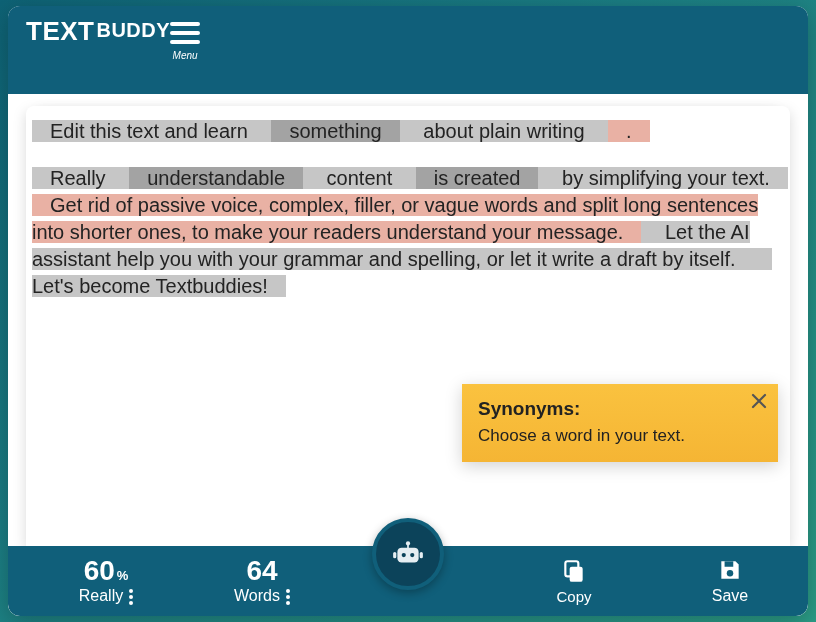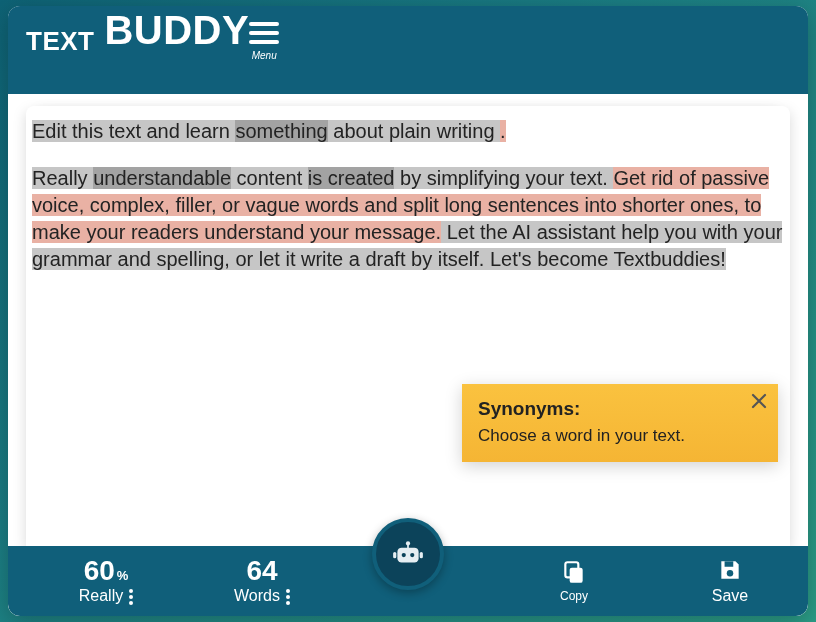--- a/index.html
+++ b/index.html
@@ -13,36 +13,36 @@
     box-shadow:0 6px 24px rgba(0,0,0,.25);
     display:flex;flex-direction:column;background:#fff;
   }
   .header{
     background:#105f7a;height:76px;flex:0 0 76px;
     display:flex;align-items:flex-start;justify-content:flex-start;
     padding:12px 20px 0 18px;color:#fff;
   }
   .logo{display:flex;align-items:flex-end;line-height:1;}
   .logo-text{font-weight:800;font-size:26px;letter-spacing:0.5px;padding-bottom:4px;}
-  .logo-buddy{font-weight:800;font-size:40px;letter-spacing:0.5px;margin-left:10px;position:relative;top:-8px;}
+  .logo-buddy{font-weight:800;font-size:20px;letter-spacing:0.5px;margin-left:2px;position:relative;top:-8px;}
   .menu-btn{text-align:center;cursor:pointer;padding-top:4px;}
   .hamburger{display:flex;flex-direction:column;gap:5px;align-items:center;}
   .hamburger span{display:block;width:30px;height:4px;background:#fff;border-radius:2px;}
   .menu-label{font-size:10px;margin-top:6px;font-style:italic;}
   .editor-wrap{
     position:relative;flex:1;
   }
   .paper{
     position:absolute;left:18px;right:18px;top:12px;bottom:-10px;
     background:#fff;border-radius:8px;
     box-shadow:-6px 0 14px -6px rgba(0,0,0,.15),6px 0 14px -6px rgba(0,0,0,.15);
     padding:12px 6px;color:#232323;font-size:20px;line-height:1.35;
     overflow:hidden;
   }
-  .hl{padding:0 0;}
+  .hl{padding:0 18px;}
   .hl-grey{background:#c6c6c6;}
   .hl-yellow{background:#a3a3a3;}
   .hl-pink{background:#e9b1a4;}
   .synonym-card{
     position:absolute;right:30px;bottom:84px;width:284px;
     background:linear-gradient(180deg,#fac23f 0%,#f5b534 100%);
     border-radius:0;padding:14px 16px 16px 16px;color:#222;
     box-shadow:0 4px 16px rgba(0,0,0,.18);
   }
   .synonym-card .close{
@@ -138,21 +138,21 @@
       </div>
     </div>
 
     <div class="foot-cell"></div>
 
     <div class="foot-cell action-cell">
       <svg class="action-icon" width="26" height="26" viewBox="0 0 24 24" fill="#fff">
         <rect x="8" y="8" width="12" height="14" rx="2"></rect>
         <rect x="4" y="3" width="12" height="14" rx="2" fill="none" stroke="#fff" stroke-width="2"></rect>
       </svg>
-      <div style="font-size:12px;">Copy</div>
+      <div style="font-size:15px;">Copy</div>
     </div>
 
     <div class="foot-cell action-cell">
       <svg class="action-icon" width="26" height="26" viewBox="0 0 24 24" fill="#fff">
         <path d="M4 4h13l3 3v13a0 0 0 0 1 0 0H4V4z"></path>
         <rect x="7" y="4" width="8" height="5" fill="#105f7a"></rect>
         <circle cx="12" cy="15" r="3" fill="#105f7a"></circle>
       </svg>
       <div style="font-size:16px;">Save</div>
     </div>

